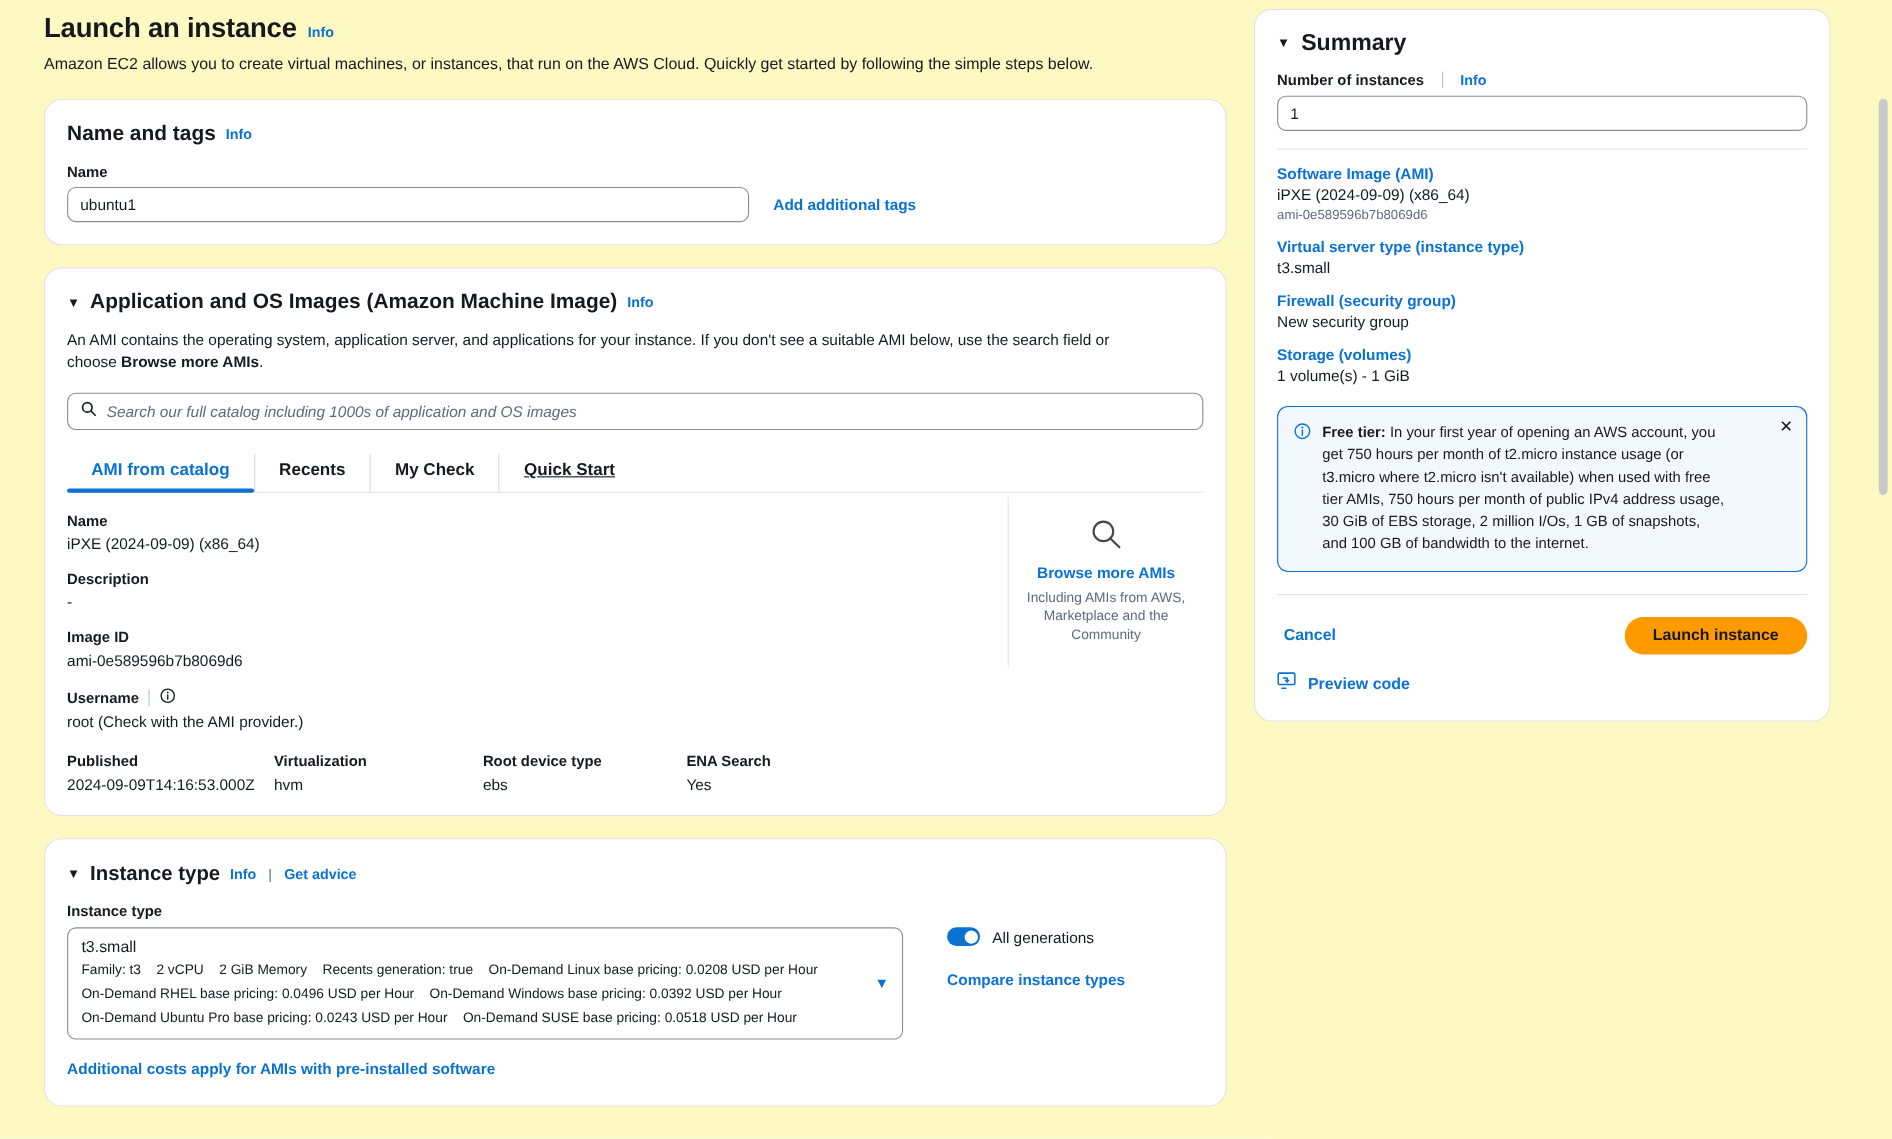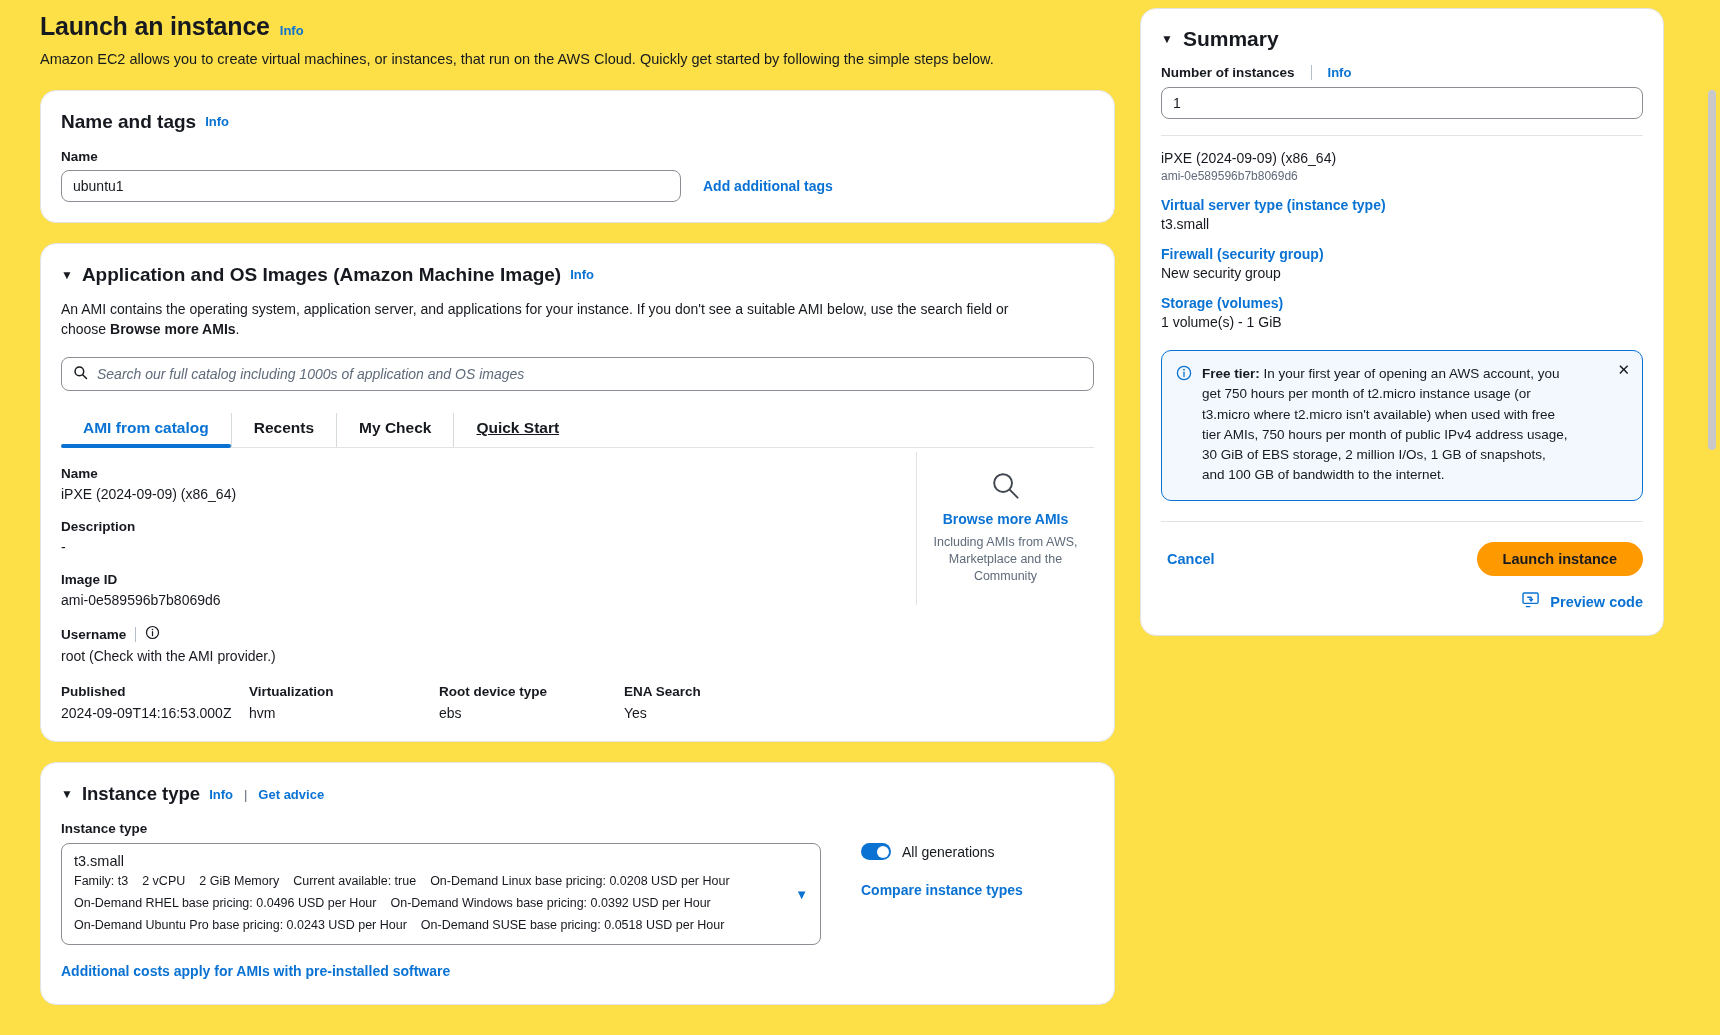--- a/index.html
+++ b/index.html
@@ -7,21 +7,21 @@
     margin: 0; padding: 0;
     width: 1720px; height: 1035px;
     background: #fafafa;
     font-family: "Liberation Sans", sans-serif;
     color: #16191f;
     overflow: hidden;
   }
   .page {
     position: relative;
     width: 1720px; height: 1035px;
-    background: #fde047;
+    background: #fef9c3;
   }
 
   
   .left-col {
     position: absolute;
     left: 40px; top: 0px;
     width: 1075px;
   }
   .page-title-row {
     display: flex; align-items: baseline; gap: 10px;
@@ -254,21 +254,21 @@
     font-family: "Liberation Sans", sans-serif;
   }
   .launch-btn {
     background: #ff9900; color: #16191f;
     border: none; border-radius: 18px;
     font-size: 14.5px; font-weight: bold;
     padding: 9px 26px; cursor: pointer;
     font-family: "Liberation Sans", sans-serif;
   }
   .preview-row {
-    display: flex; align-items: center; justify-content: flex-end;
+    display: flex; align-items: center; 
     gap: 9px; margin-top: 16px;
   }
   .preview-label {
     color: #0972d3; font-size: 14.5px; font-weight: bold; cursor: pointer;
   }
 
   
   .scroll-track {
     position: absolute; right: 2px; top: 0; width: 9px; height: 1035px;
     background: transparent;
@@ -397,21 +397,21 @@
         <span class="sep">|</span>
         <a class="info-link">Get advice</a>
       </div>
 
       <div class="field-label">Instance type</div>
 
       <div style="position:relative;">
         <div class="inst-select">
           <div class="inst-name">t3.small</div>
           <div class="inst-specs">
-            <span>Family: t3</span><span>2 vCPU</span><span>2 GiB Memory</span><span>Current available: true</span><span>On-Demand Linux base pricing: 0.0208 USD per Hour</span>
+            <span>Family: t3</span><span>2 vCPU</span><span>2 GiB Memory</span><span>Recents generation: true</span><span>On-Demand Linux base pricing: 0.0208 USD per Hour</span>
           </div>
           <div class="inst-specs">
             <span>On-Demand RHEL base pricing: 0.0496 USD per Hour</span><span>On-Demand Windows base pricing: 0.0392 USD per Hour</span>
           </div>
           <div class="inst-specs">
             <span>On-Demand Ubuntu Pro base pricing: 0.0243 USD per Hour</span><span>On-Demand SUSE base pricing: 0.0518 USD per Hour</span>
           </div>
           <span class="chev">▼</span>
         </div>
 
@@ -439,20 +439,21 @@
     <div class="sum-label-row">
       <span class="sum-label">Number of instances</span>
       <span class="vdivider"></span>
       <a class="info-link">Info</a>
     </div>
     <input class="num-input" type="text" value="1" style="">
 
     <hr class="hrule">
 
     <div class="sum-item">
+      <div class="sum-item-title">Software Image (AMI)</div>
       <div class="sum-item-val">iPXE (2024-09-09) (x86_64)</div>
       <div class="sum-item-sub">ami-0e589596b7b8069d6</div>
     </div>
 
     <div class="sum-item">
       <div class="sum-item-title">Virtual server type (instance type)</div>
       <div class="sum-item-val">t3.small</div>
     </div>
 
     <div class="sum-item">

